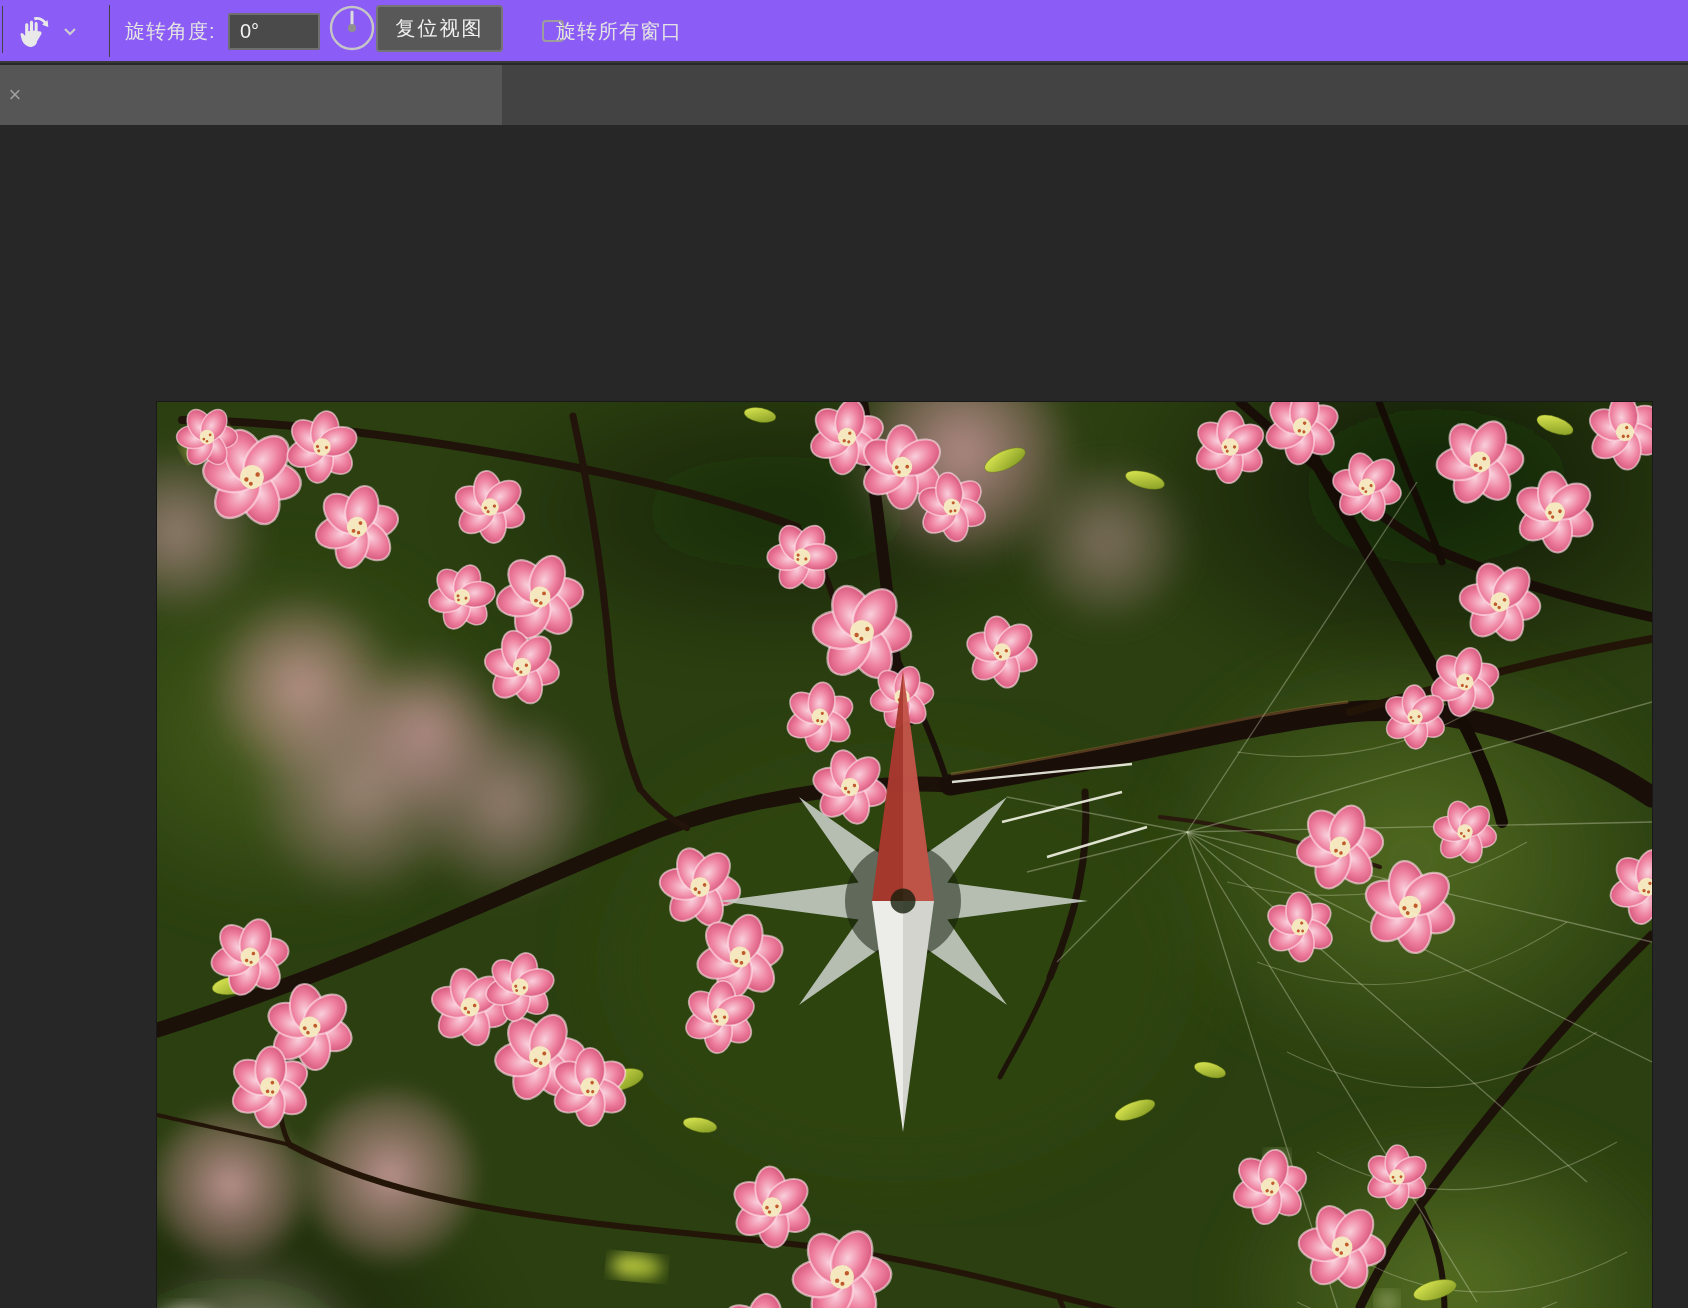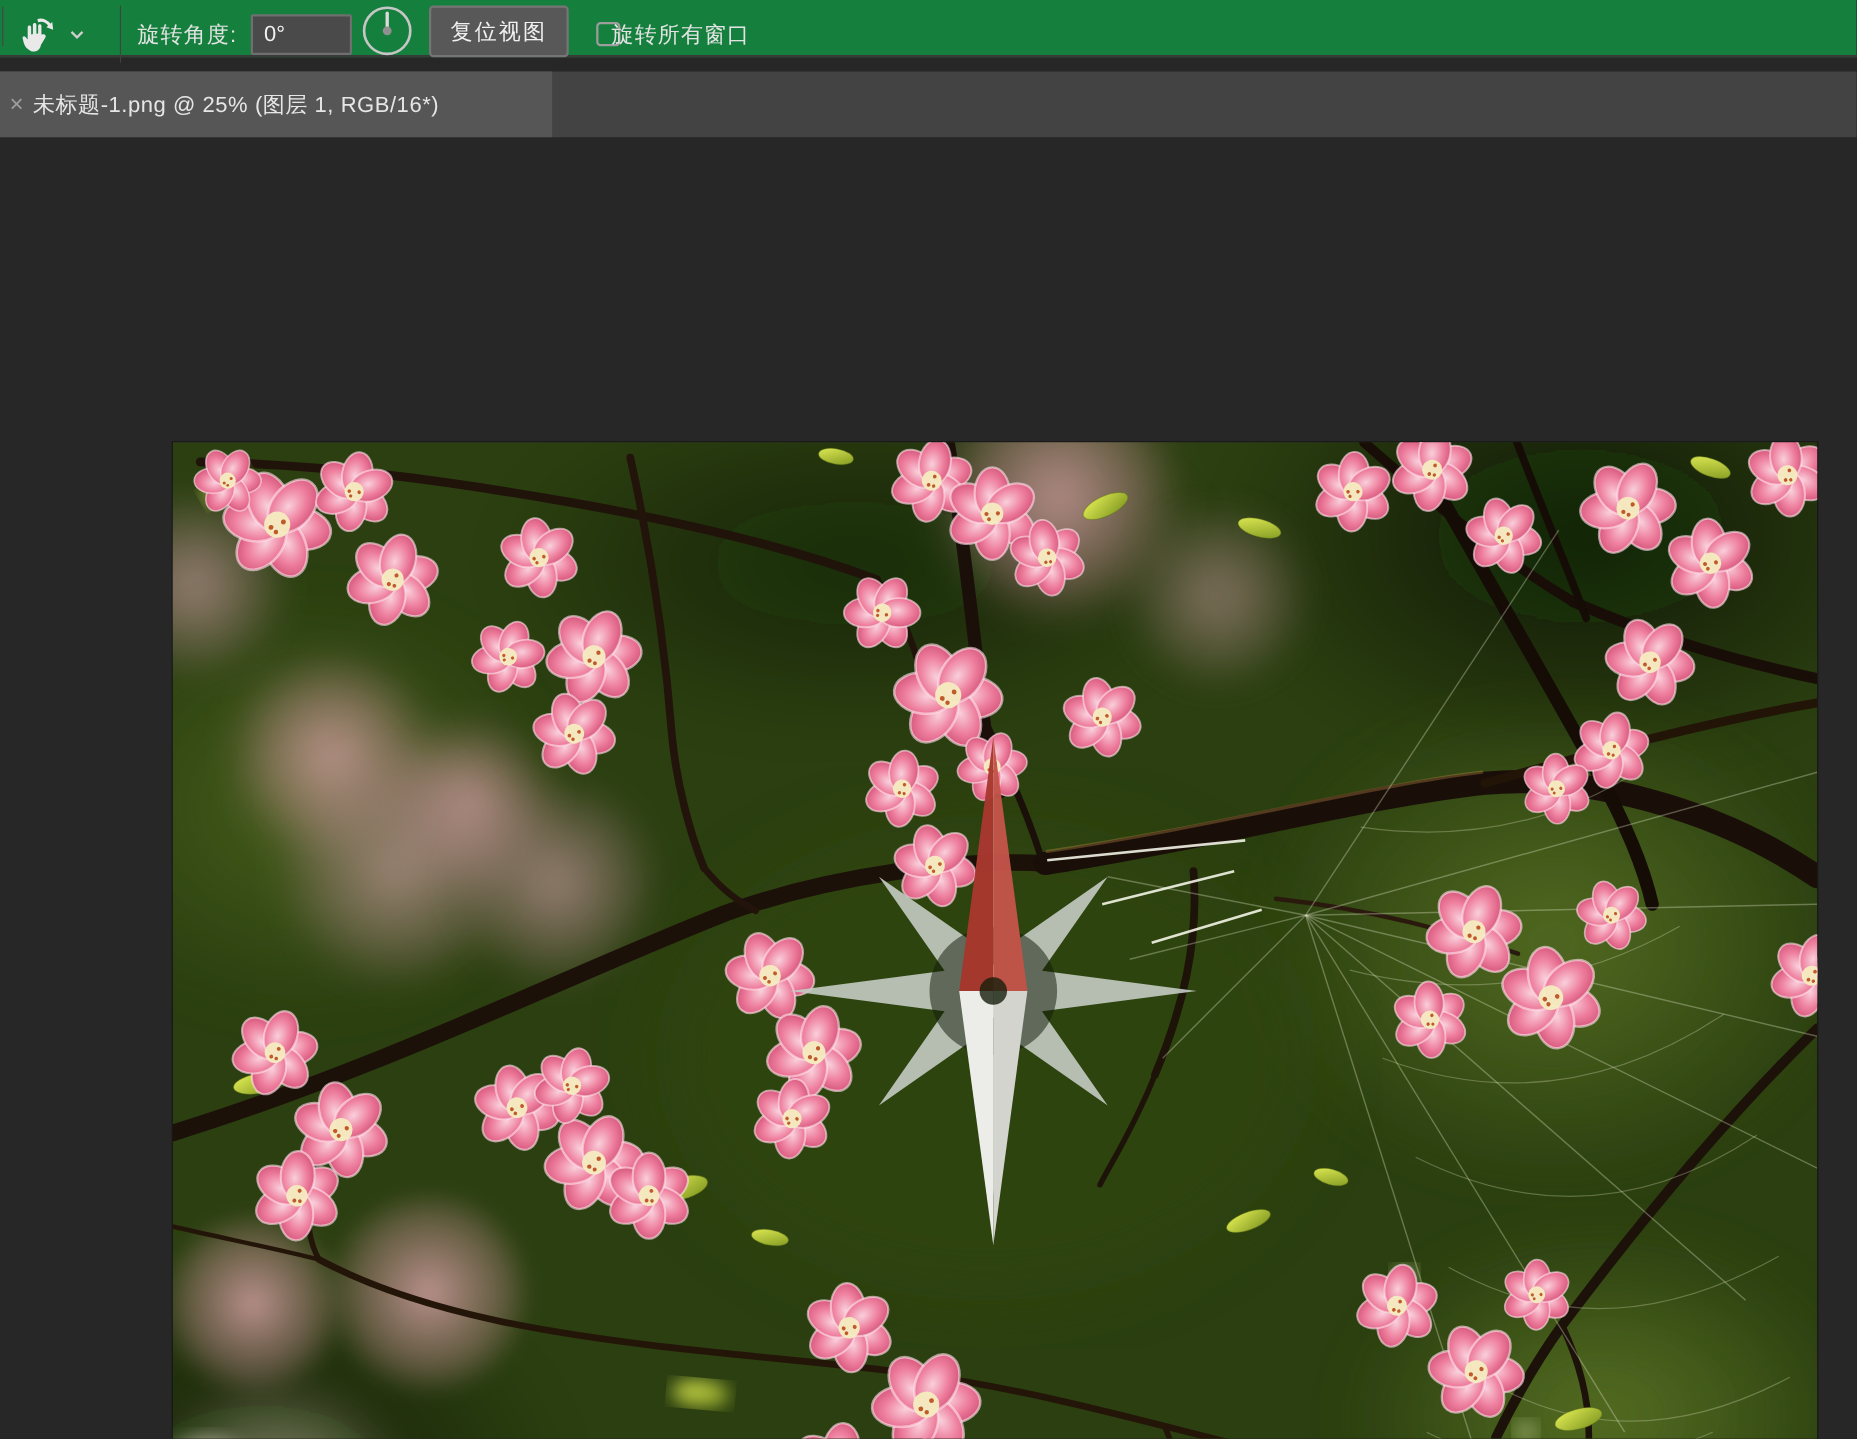--- a/index.html
+++ b/index.html
@@ -1,29 +1,29 @@
 <!DOCTYPE html>
 <html><head>
 <meta charset="utf-8">
 <style>
   html,body{margin:0;padding:0;background:#272727;}
   *{box-sizing:border-box;font-family:"Liberation Sans","DejaVu Sans",sans-serif;}
   .app{position:relative;width:1688px;height:1308px;background:#272727;overflow:hidden;}
 
   
-  .options-bar{position:absolute;left:0;top:0;width:1688px;height:52px;background:#15803d;border-bottom:2px solid #3a3a3a;}
+  .options-bar{position:absolute;left:0;top:0;width:1688px;height:63px;background:#8b5cf6;border-bottom:2px solid #3a3a3a;}
   .options-bar .edge-line{position:absolute;left:2px;top:6px;bottom:8px;width:1px;background:#454545;}
   .tool-button{position:absolute;left:14px;top:5px;width:86px;height:52px;display:flex;align-items:center;gap:9px;cursor:pointer;}
   .tool-button svg{display:block;}
   .v-sep{position:absolute;left:109px;top:5px;width:1px;height:52px;background:#424242;}
   .opt-label{position:absolute;top:0;height:63px;display:flex;align-items:center;color:#e3e3e3;font-size:20px;letter-spacing:1px;white-space:nowrap;}
   .lbl-angle{left:125px;}
   .angle-input{position:absolute;left:228px;top:13px;width:92px;height:37px;background:#4a4a4a;border:2px solid #6f6f6f;border-radius:2px;color:#f2f2f2;font-size:20px;padding:0 0 0 10px;outline:none;}
   .dial{position:absolute;left:328px;top:4px;}
-  .reset-btn{position:absolute;left:390px;top:5px;width:127px;height:47px;background:#585858;border:2px solid #757575;border-radius:4px;color:#f0f0f0;font-size:20px;letter-spacing:2px;cursor:pointer;}
+  .reset-btn{position:absolute;left:376px;top:5px;width:127px;height:47px;background:#585858;border:2px solid #757575;border-radius:4px;color:#f0f0f0;font-size:20px;letter-spacing:2px;cursor:pointer;}
   .checkbox{position:absolute;left:542px;top:20px;width:22px;height:22px;border:2px solid #9d9d9d;border-radius:4px;background:transparent;cursor:pointer;}
   .lbl-rotall{left:556px;}
 
   
   .tab-bar{position:absolute;left:0;top:65px;width:1688px;height:60px;background:#434343;}
   .doc-tab{position:absolute;left:0;top:0;width:502px;height:60px;background:#565656;display:flex;align-items:center;cursor:pointer;}
   .tab-close{width:30px;text-align:center;color:#9f9f9f;font-size:22px;line-height:60px;cursor:pointer;flex:0 0 auto;}
   .tab-title{color:#e6e6e6;font-size:20px;white-space:nowrap;letter-spacing:0.5px;}
 
   
@@ -64,21 +64,20 @@
 
     <button class="reset-btn">复位视图</button>
 
     <div class="checkbox"></div>
     <span class="opt-label lbl-rotall">旋转所有窗口</span>
   </div>
 
   <div class="tab-bar">
     <div class="doc-tab">
       <span class="tab-close">×</span>
-      <span class="tab-title">未标题-1.png @ 25% (图层 1, RGB/16*)</span>
     </div>
   </div>
 
   <div class="pasteboard">
     <div class="canvas-frame">
       <svg width="1495" height="1006" viewBox="0 0 1495 1006">
         <defs>
           <radialGradient id="petal" cx="45%" cy="42%" r="65%">
             <stop offset="0%" stop-color="#f9cfdb"></stop>
             <stop offset="55%" stop-color="#ee7f9e"></stop>

